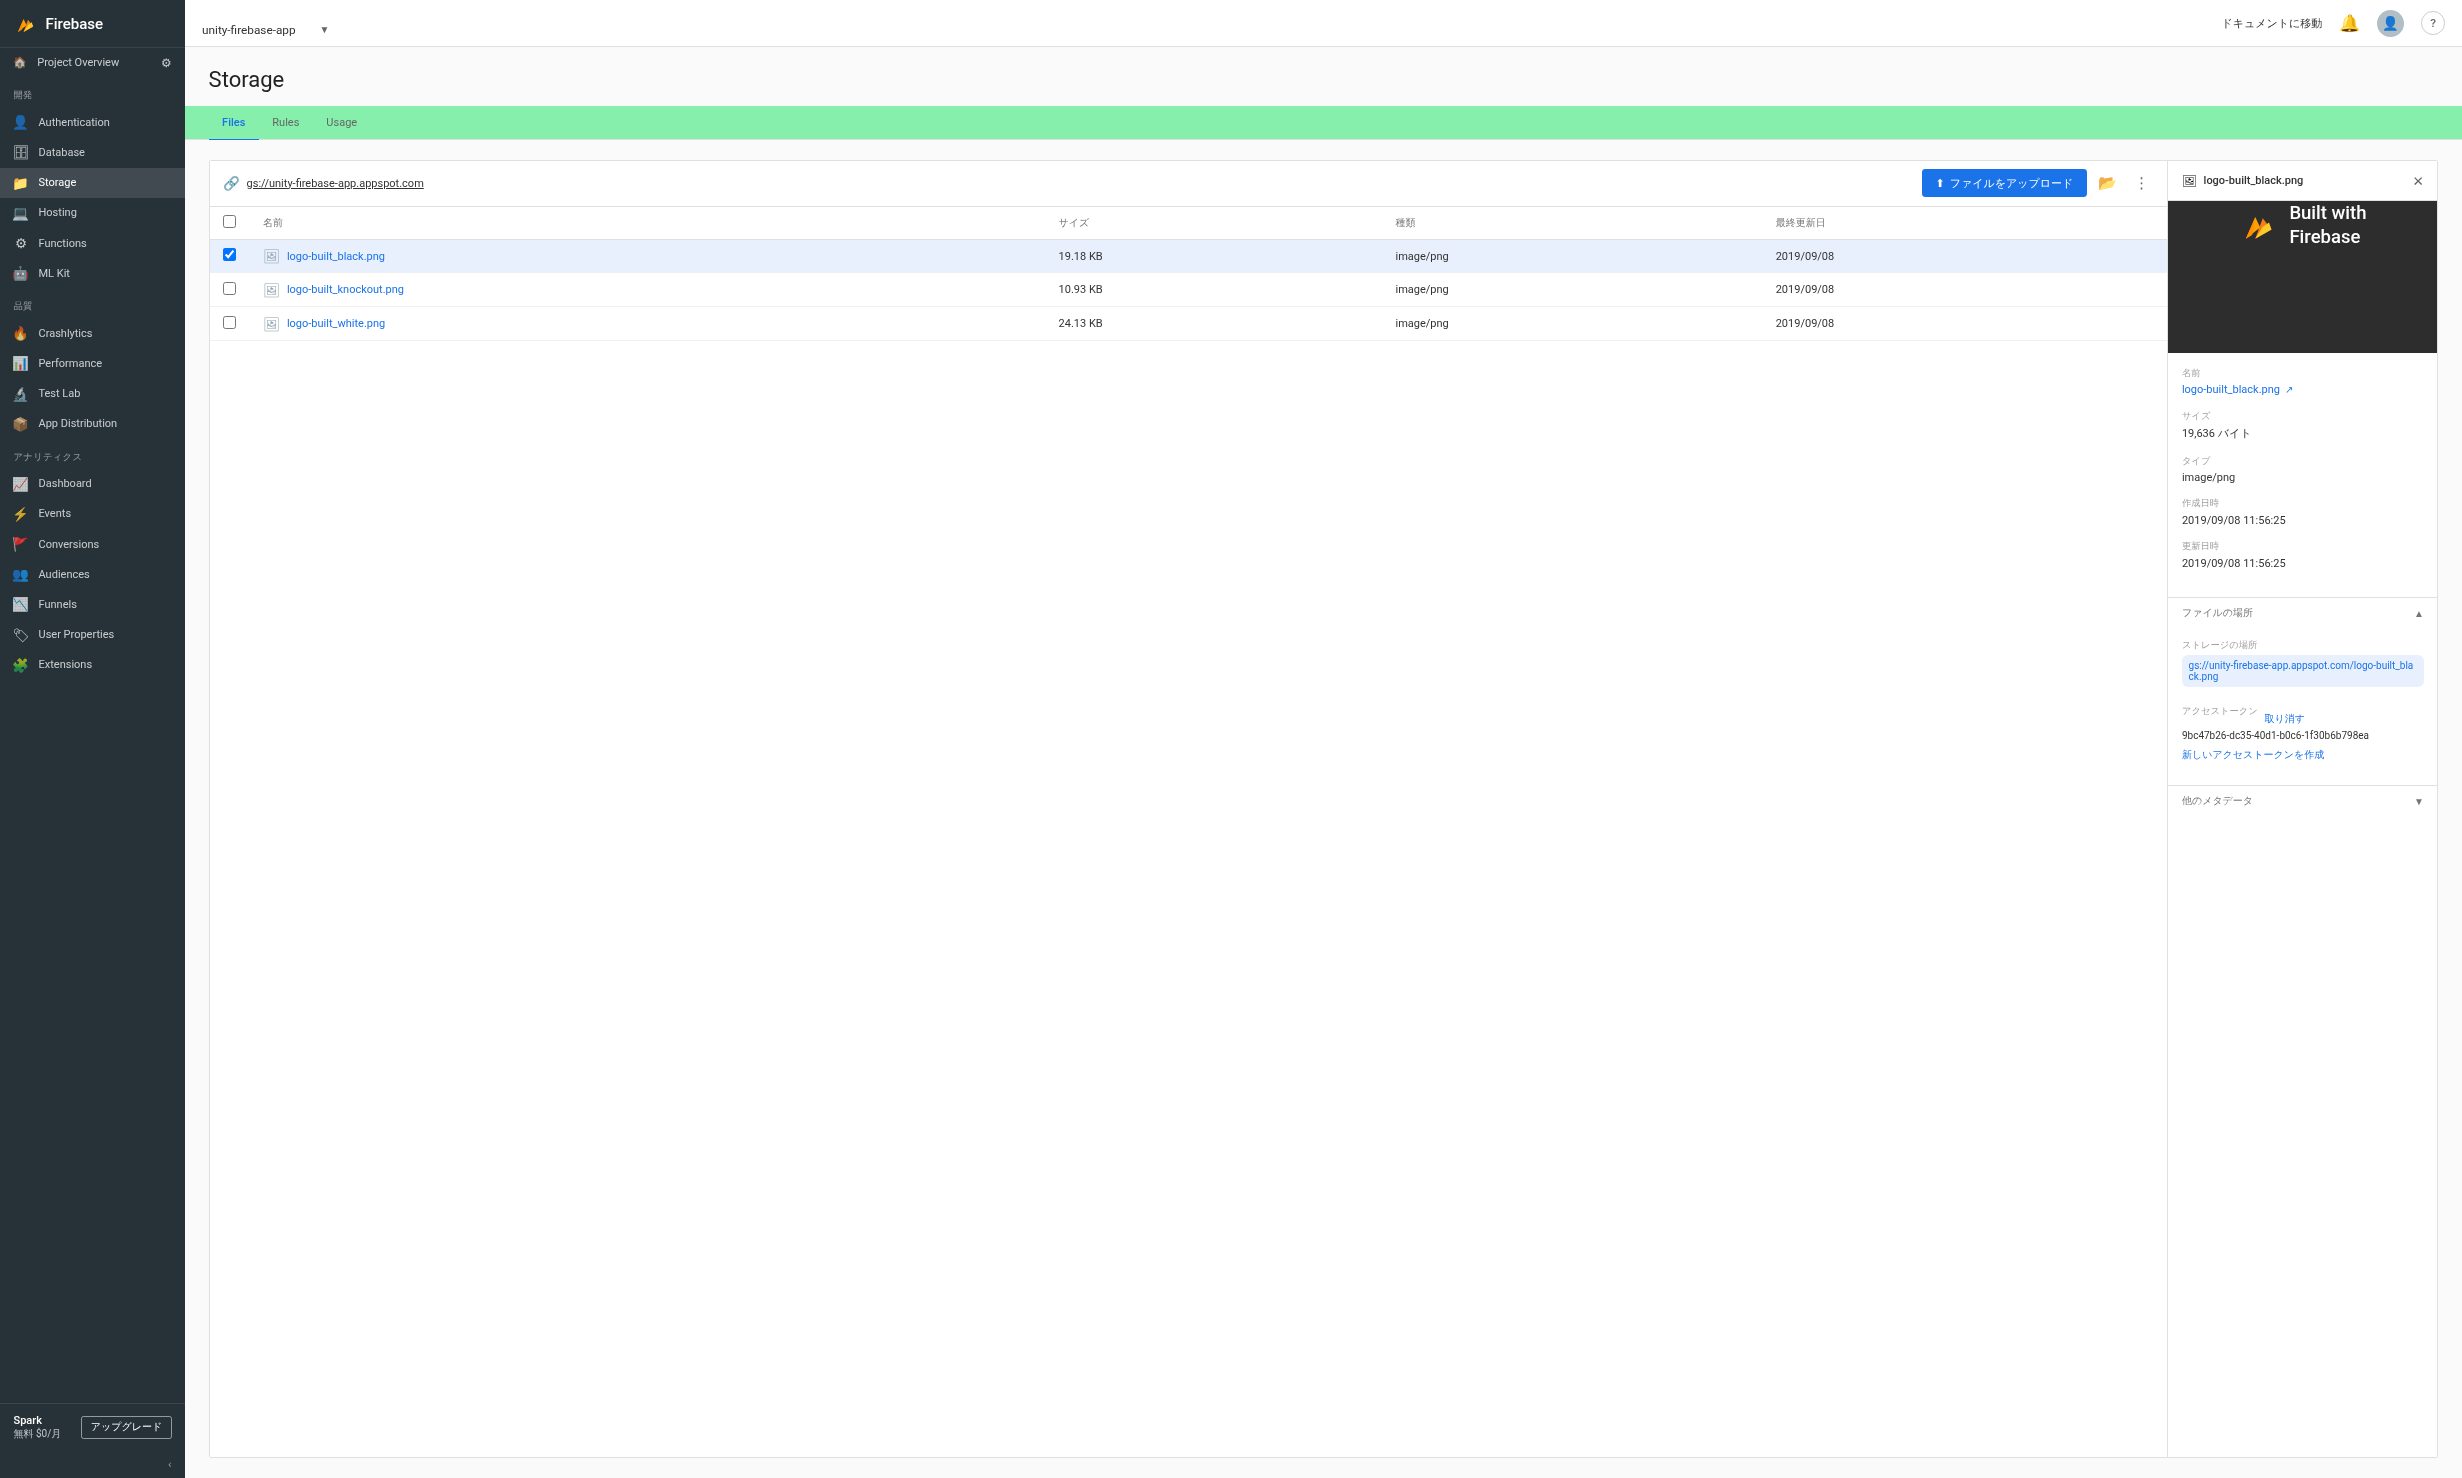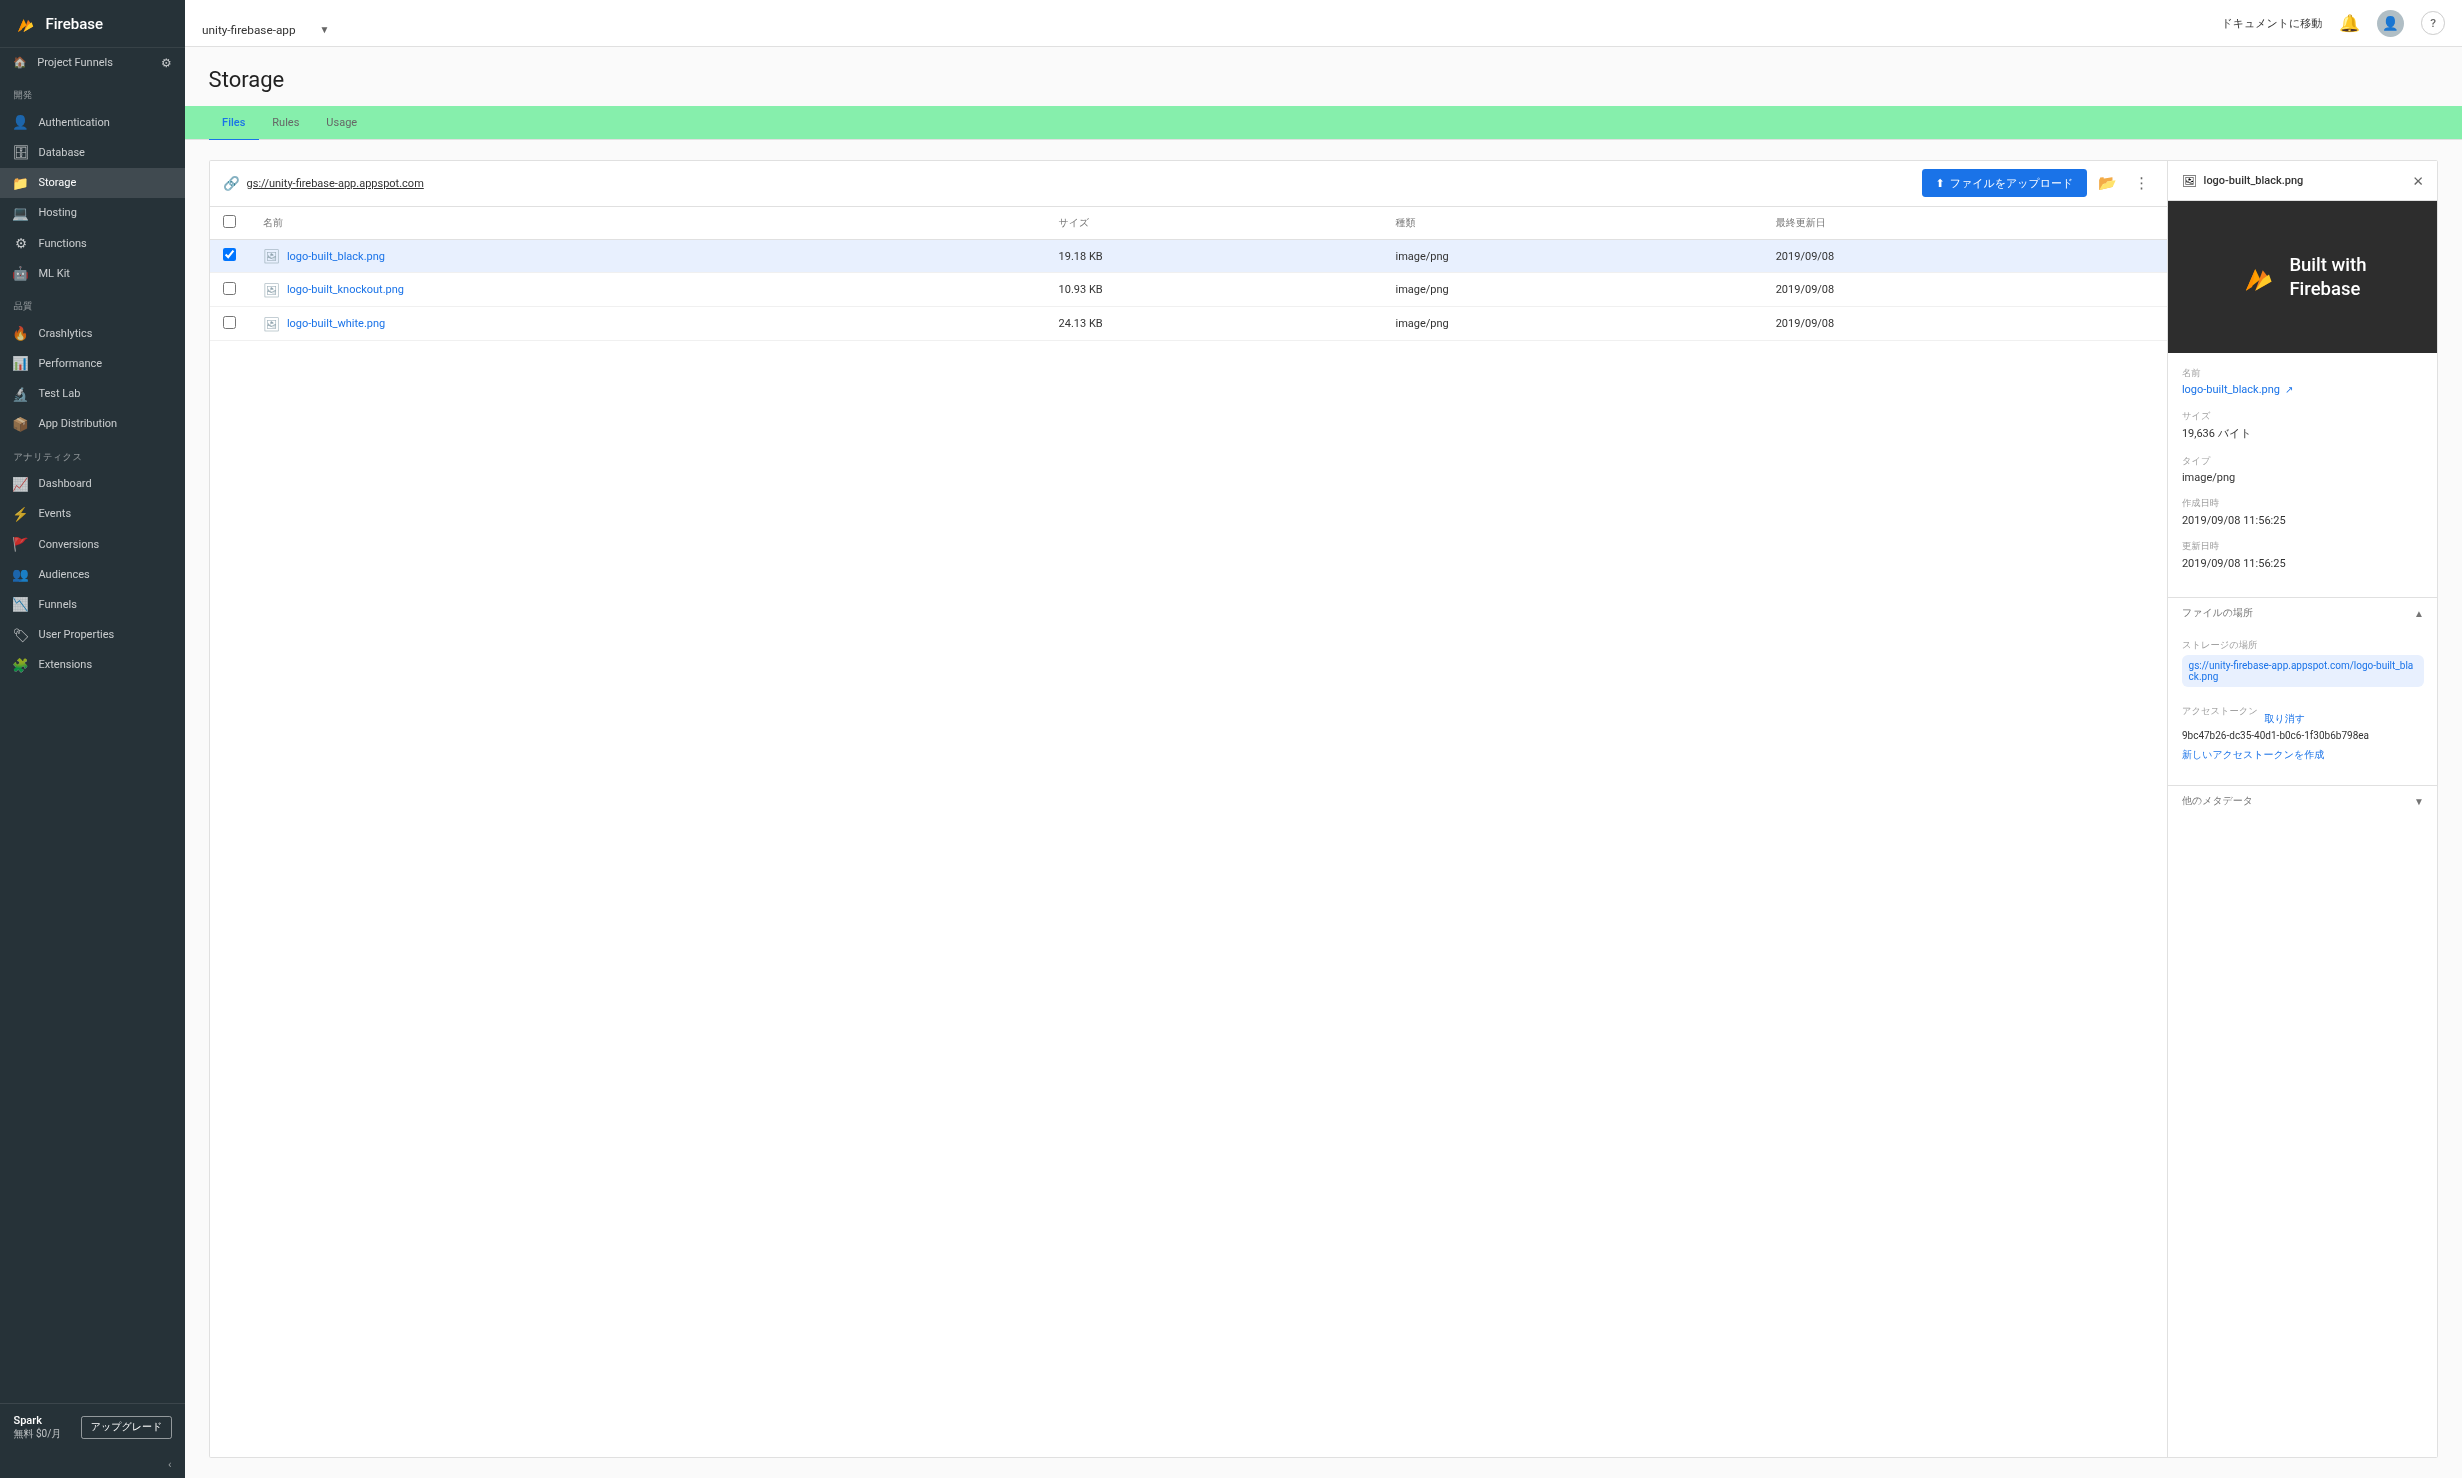--- a/index.html
+++ b/index.html
@@ -311,21 +311,21 @@
       font-size: 13.5px;
       background: none;
       border: none;
     }
 
     .detail-preview {
       background: #2d2d2d;
       height: 152px;
       display: flex;
       align-items: center;
-      justify-content: center;
+      justify-content: flex-start;
       flex-direction: column;
       gap: 6.7px;
     }
 
     .firebase-preview-logo {
       display: flex;
       align-items: center;
       gap: 10px;
     }
 
@@ -415,21 +415,21 @@
       <path d="M5.5 27l7.5-17.5 4 8.5z" fill="#FFA000"></path>
       <path d="M19 10.5L13 27l13-7.5z" fill="#F57F17"></path>
       <path d="M24 14l-5 3.5L13 27l13-7.5z" fill="#FFCA28"></path>
       <path d="M5.5 27l5-3 2.5-14z" fill="#FF8F00"></path>
     </svg>
     <span class="sidebar-title">Firebase</span>
   </div>
 
   <div class="sidebar-project-settings">
     <span class="icon">🏠</span>
-    <span>Project Funnels</span>
+    <span>Project Overview</span>
     <span style="margin-left:auto; font-size:11.8px;">⚙</span>
   </div>
 
   <div class="sidebar-section-label">開発</div>
 
   <div class="sidebar-item">
     <span class="icon">👤</span>
     <span>Authentication</span>
   </div>
   <div class="sidebar-item">

